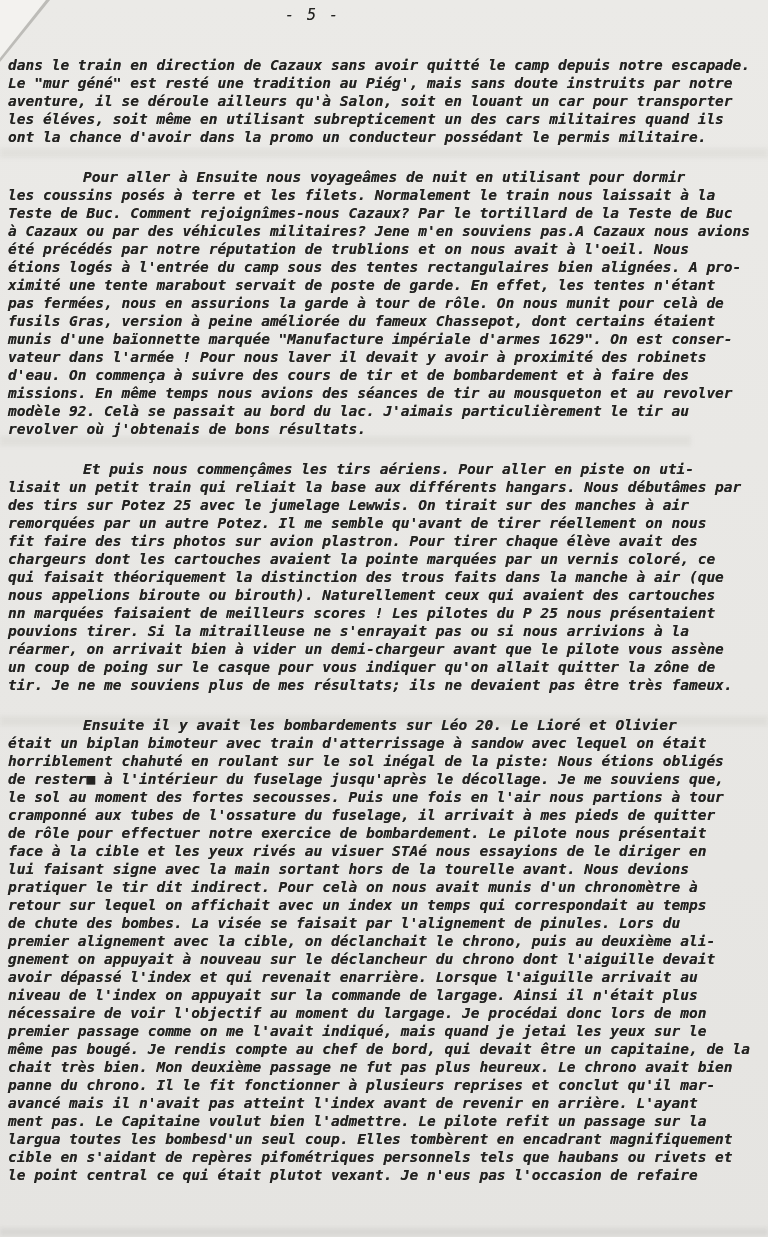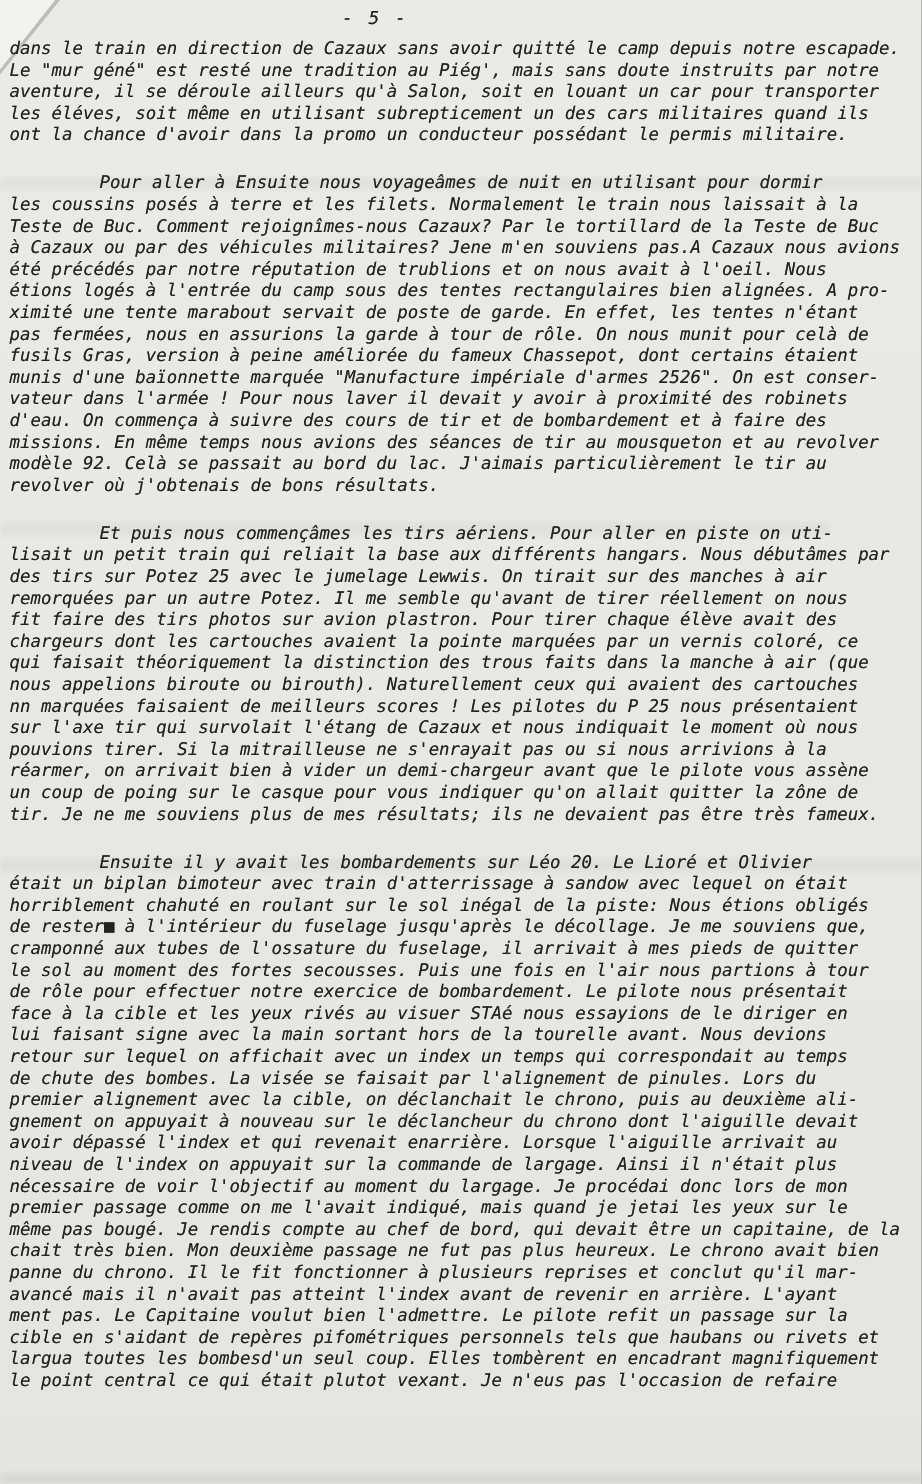--- a/index.html
+++ b/index.html
@@ -32,26 +32,27 @@
     position: absolute;
     top: 6px;
     left: 285px;
     font-size: 15px;
     letter-spacing: 2px;
     white-space: pre;
     text-shadow: 0 0 0.5px rgba(25,25,25,0.6);
   }
   .doc-body {
     position: absolute;
-    top: 32px;
+    top: 56px;
     left: 8px;
     width: 756px;
     font-size: 14.5px;
     line-height: 18px;
     text-shadow: 0 0 0.5px rgba(25,25,25,0.6);
+    font-weight: bold;
   }
   .paragraph { margin: 0 0 22px 0; }
   .paragraph:last-child { margin-bottom: 0; }
   .line { white-space: pre; height: 18px; }
   .line.indent { padding-left: 75px; }
   
   .smudge {
     position: absolute;
     left: 0;
     width: 100%;
@@ -89,64 +90,64 @@
       <div class="paragraph">
         <div class="line indent">Pour aller à Ensuite nous voyageâmes de nuit en utilisant pour dormir</div>
         <div class="line">les coussins posés à terre et les filets. Normalement le train nous laissait à la</div>
         <div class="line">Teste de Buc. Comment rejoignîmes-nous Cazaux? Par le tortillard de la Teste de Buc</div>
         <div class="line">à Cazaux ou par des véhicules militaires? Jene m'en souviens pas.A Cazaux nous avions</div>
         <div class="line">été précédés par notre réputation de trublions et on nous avait à l'oeil. Nous</div>
         <div class="line">étions logés à l'entrée du camp sous des tentes rectangulaires bien alignées. A pro-</div>
         <div class="line">ximité une tente marabout servait de poste de garde. En effet, les tentes n'étant</div>
         <div class="line">pas fermées, nous en assurions la garde à tour de rôle. On nous munit pour celà de</div>
         <div class="line">fusils Gras, version à peine améliorée du fameux Chassepot, dont certains étaient</div>
-        <div class="line">munis d'une baïonnette marquée "Manufacture impériale d'armes 2526". On est conser-</div>
+        <div class="line">munis d'une baïonnette marquée "Manufacture impériale d'armes 1629". On est conser-</div>
         <div class="line">vateur dans l'armée ! Pour nous laver il devait y avoir à proximité des robinets</div>
         <div class="line">d'eau. On commença à suivre des cours de tir et de bombardement et à faire des</div>
         <div class="line">missions. En même temps nous avions des séances de tir au mousqueton et au revolver</div>
         <div class="line">modèle 92. Celà se passait au bord du lac. J'aimais particulièrement le tir au</div>
         <div class="line">revolver où j'obtenais de bons résultats.</div>
       </div>
       <div class="paragraph">
         <div class="line indent">Et puis nous commençâmes les tirs aériens. Pour aller en piste on uti-</div>
         <div class="line">lisait un petit train qui reliait la base aux différents hangars. Nous débutâmes par</div>
         <div class="line">des tirs sur Potez 25 avec le jumelage Lewwis. On tirait sur des manches à air</div>
         <div class="line">remorquées par un autre Potez. Il me semble qu'avant de tirer réellement on nous</div>
         <div class="line">fit faire des tirs photos sur avion plastron. Pour tirer chaque élève avait des</div>
         <div class="line">chargeurs dont les cartouches avaient la pointe marquées par un vernis coloré, ce</div>
         <div class="line">qui faisait théoriquement la distinction des trous faits dans la manche à air (que</div>
         <div class="line">nous appelions biroute ou birouth). Naturellement ceux qui avaient des cartouches</div>
         <div class="line">nn marquées faisaient de meilleurs scores ! Les pilotes du P 25 nous présentaient</div>
-        <div class="line">sur l'axe tir qui survolait l'étang de Cazaux et nous indiquait le moment où nous</div>
         <div class="line">pouvions tirer. Si la mitrailleuse ne s'enrayait pas ou si nous arrivions à la</div>
         <div class="line">réarmer, on arrivait bien à vider un demi-chargeur avant que le pilote vous assène</div>
         <div class="line">un coup de poing sur le casque pour vous indiquer qu'on allait quitter la zône de</div>
         <div class="line">tir. Je ne me souviens plus de mes résultats; ils ne devaient pas être très fameux.</div>
       </div>
       <div class="paragraph">
         <div class="line indent">Ensuite il y avait les bombardements sur Léo 20. Le Lioré et Olivier</div>
         <div class="line">était un biplan bimoteur avec train d'atterrissage à sandow avec lequel on était</div>
         <div class="line">horriblement chahuté en roulant sur le sol inégal de la piste: Nous étions obligés</div>
         <div class="line">de rester■ à l'intérieur du fuselage jusqu'après le décollage. Je me souviens que,</div>
+        <div class="line">le sol au moment des fortes secousses. Puis une fois en l'air nous partions à tour</div>
         <div class="line">cramponné aux tubes de l'ossature du fuselage, il arrivait à mes pieds de quitter</div>
-        <div class="line">le sol au moment des fortes secousses. Puis une fois en l'air nous partions à tour</div>
         <div class="line">de rôle pour effectuer notre exercice de bombardement. Le pilote nous présentait</div>
         <div class="line">face à la cible et les yeux rivés au visuer STAé nous essayions de le diriger en</div>
         <div class="line">lui faisant signe avec la main sortant hors de la tourelle avant. Nous devions</div>
+        <div class="line">pratiquer le tir dit indirect. Pour celà on nous avait munis d'un chronomètre à</div>
         <div class="line">retour sur lequel on affichait avec un index un temps qui correspondait au temps</div>
         <div class="line">de chute des bombes. La visée se faisait par l'alignement de pinules. Lors du</div>
         <div class="line">premier alignement avec la cible, on déclanchait le chrono, puis au deuxième ali-</div>
         <div class="line">gnement on appuyait à nouveau sur le déclancheur du chrono dont l'aiguille devait</div>
         <div class="line">avoir dépassé l'index et qui revenait enarrière. Lorsque l'aiguille arrivait au</div>
         <div class="line">niveau de l'index on appuyait sur la commande de largage. Ainsi il n'était plus</div>
         <div class="line">nécessaire de voir l'objectif au moment du largage. Je procédai donc lors de mon</div>
         <div class="line">premier passage comme on me l'avait indiqué, mais quand je jetai les yeux sur le</div>
         <div class="line">même pas bougé. Je rendis compte au chef de bord, qui devait être un capitaine, de la</div>
         <div class="line">chait très bien. Mon deuxième passage ne fut pas plus heureux. Le chrono avait bien</div>
         <div class="line">panne du chrono. Il le fit fonctionner à plusieurs reprises et conclut qu'il mar-</div>
         <div class="line">avancé mais il n'avait pas atteint l'index avant de revenir en arrière. L'ayant</div>
         <div class="line">ment pas. Le Capitaine voulut bien l'admettre. Le pilote refit un passage sur la</div>
+        <div class="line">largua toutes les bombesd'un seul coup. Elles tombèrent en encadrant magnifiquement</div>
         <div class="line">cible en s'aidant de repères pifométriques personnels tels que haubans ou rivets et</div>
-        <div class="line">largua toutes les bombesd'un seul coup. Elles tombèrent en encadrant magnifiquement</div>
         <div class="line">le point central ce qui était plutot vexant. Je n'eus pas l'occasion de refaire</div>
       </div>
     </div>
 </div>
 
 </body></html>

